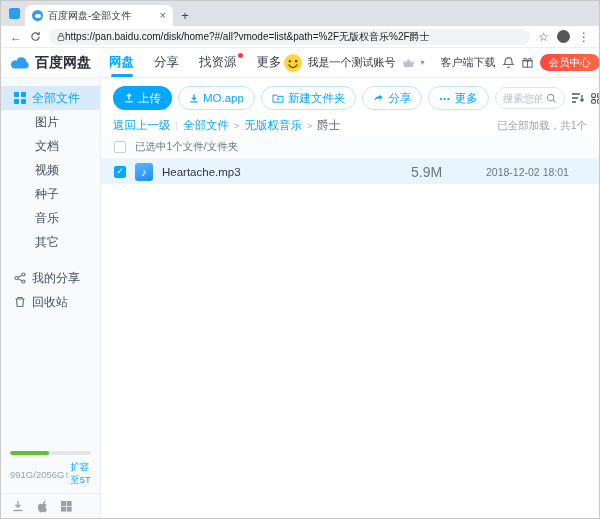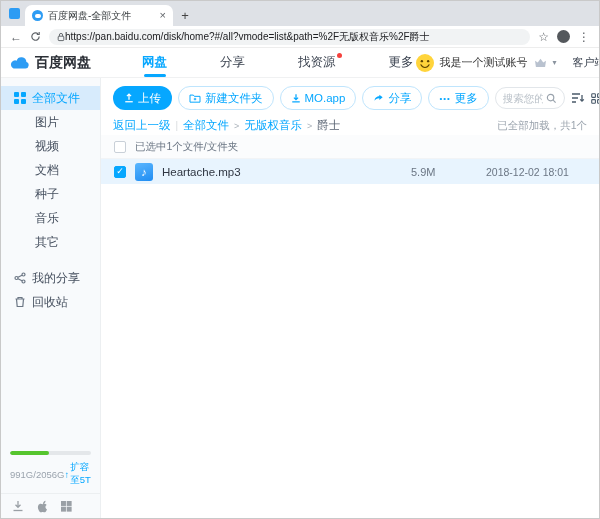--- a/index.html
+++ b/index.html
@@ -21,21 +21,21 @@
   .icon-svg { display:flex; align-items:center; justify-content:center; flex-shrink:0; }
   .urlbox { flex:1; height:16px; background:#f1f3f4; border-radius:8px; display:flex; align-items:center; padding:0 8px; overflow:hidden; cursor:text; }
   .url-text { font-size:10px; color:#202124; white-space:nowrap; overflow:hidden; }
   .browser-avatar { width:13px; height:13px; border-radius:50%; background:#54585c; flex-shrink:0; cursor:pointer; }
 
   
   .appheader { height:30px; display:flex; align-items:center; padding:0 8px; border-bottom:1px solid #f0f1f2; flex-shrink:0; background:#fff; }
   .logo { display:flex; align-items:center; gap:4px; cursor:pointer; flex-shrink:0; }
   .logo-text { font-size:14px; font-weight:bold; color:#2b2f36; }
   .mainnav { display:flex; align-items:center; gap:16px; margin-left:16px; height:100%; }
-  .nav-item { position:relative; height:100%; display:flex; align-items:center; font-size:12.5px; color:#3b4350; cursor:pointer; padding:0 2px; white-space:nowrap;margin-left:33px; }
+  .nav-item { position:relative; height:100%; display:flex; align-items:center; font-size:12.5px; color:#3b4350; cursor:pointer; padding:0 2px; white-space:nowrap; }
   .nav-item.active { color:#06a7ff; font-weight:bold; }
   .nav-item.active::after { content:''; position:absolute; left:50%; transform:translateX(-50%); bottom:0; width:22px; height:3px; border-radius:1.5px; background:#06a7ff; }
   .reddot { position:absolute; top:5px; right:-4px; width:5px; height:5px; border-radius:50%; background:#f5413d; }
   .hright { margin-left:auto; display:flex; align-items:center; gap:6px; min-width:0; }
   .emoji-avatar { width:18px; height:18px; flex-shrink:0; cursor:pointer; }
   .uname { font-size:11px; color:#333; white-space:nowrap; cursor:pointer;text-align:right; }
   .chev { font-size:8px; color:#8a939e; cursor:pointer; }
   .hdivider { width:1px; height:12px; background:#e3e5e8; margin:0 2px; }
   .clientdl { font-size:11px; color:#3b4350; white-space:nowrap; cursor:pointer; }
   .member-btn { height:17px; padding:0 9px; border-radius:9px; background:linear-gradient(90deg,#fa4a3e,#fb6a47); color:#fff; font-size:10.5px; display:flex; align-items:center; white-space:nowrap; cursor:pointer; flex-shrink:0; }
@@ -71,21 +71,21 @@
   .bc-div { color:#d8dbde; font-size:10px; }
   .bc-sep { color:#aab2ba; font-size:9px; }
   .bc-current { color:#5a6473; }
   .load-status { margin-left:auto; color:#9aa3ad; font-size:10.5px; white-space:nowrap; }
   .selectbar { height:24px; display:flex; align-items:center; gap:9px; padding:0 13px; font-size:10.5px; color:#6b7684; background:#fbfcfd; border-bottom:1px solid #f2f4f6; flex-shrink:0; }
   .checkbox { width:12px; height:12px; border:1px solid #c9d0d8; border-radius:2px; background:#fff; display:flex; align-items:center; justify-content:center; flex-shrink:0; cursor:pointer; }
   .checkbox.checked { background:#06a7ff; border-color:#06a7ff; color:#fff; font-size:9px; line-height:1; }
   .filerow { height:25px; display:flex; align-items:center; gap:9px; padding:0 13px; background:#e8f4fe; flex-shrink:0; cursor:pointer; }
   .fileicon { width:18px; height:18px; border-radius:3px; background:linear-gradient(160deg,#59b6ff,#1f8cf2); color:#fff; display:flex; align-items:center; justify-content:center; font-size:11px; flex-shrink:0; }
   .fname { flex:1; font-size:11.5px; color:#2f3642; white-space:nowrap; overflow:hidden; }
-  .fsize { width:66px; font-size:11px; color:#6b7684; flex-shrink:0; }
+  .fsize { width:66px; font-size:14px; color:#6b7684; flex-shrink:0; }
   .fdate { width:100px; font-size:10.5px; color:#6b7684; flex-shrink:0; }
   .empty { flex:1; background:#fff; }
 </style>
 </head>
 <body>
 
 <div class="screen">
 
   <div class="tabbar">
     <div class="pinned-fav"></div>
@@ -189,24 +189,24 @@
               <rect x="0" y="7" width="5" height="5" rx="1"></rect>
               <rect x="7" y="7" width="5" height="5" rx="1"></rect>
             </svg>
         </span>
         <span>全部文件</span>
       </div>
       <div class="side-item sub">
           <span>图片</span>
         </div>
       <div class="side-item sub">
+          <span>文档</span>
+        </div>
+      <div class="side-item sub">
           <span>视频</span>
-        </div>
-      <div class="side-item sub">
-          <span>文档</span>
         </div>
       <div class="side-item sub">
           <span>种子</span>
         </div>
       <div class="side-item sub">
           <span>音乐</span>
         </div>
       <div class="side-item sub">
           <span>其它</span>
         </div>
@@ -274,34 +274,34 @@
           <span class="icon-svg">
             <svg width="10" height="10" viewBox="0 0 12 12" fill="none" stroke="#fff" stroke-width="1.5">
                 <path d="M6 8V1.8M3.5 3.8L6 1.3l2.5 2.5"></path>
                 <path d="M1.5 10.5h9"></path>
               </svg>
           </span>
           <span>上传</span>
         </button>
         <button class="btn btn-outline">
           <span class="icon-svg">
+            <svg width="10" height="10" viewBox="0 0 12 12" fill="none" stroke="#06a7ff" stroke-width="1.5">
+                <path d="M6 1.5V8M3.5 5.5L6 8l2.5-2.5M1.5 10.5h9"></path>
+              </svg>
+          </span>
+          <span>MO.app</span>
+        </button>
+        <button class="btn btn-outline">
+          <span class="icon-svg">
             <svg width="12" height="10" viewBox="0 0 14 12" fill="none" stroke="#06a7ff" stroke-width="1.2">
                 <path d="M1 2.5h4l1.2 1.5H13v7H1z"></path>
                 <path d="M7 5.8v3M5.5 7.3h3"></path>
               </svg>
           </span>
           <span>新建文件夹</span>
-        </button>
-        <button class="btn btn-outline">
-          <span class="icon-svg">
-            <svg width="10" height="10" viewBox="0 0 12 12" fill="none" stroke="#06a7ff" stroke-width="1.5">
-                <path d="M6 1.5V8M3.5 5.5L6 8l2.5-2.5M1.5 10.5h9"></path>
-              </svg>
-          </span>
-          <span>MO.app</span>
         </button>
         <button class="btn btn-outline">
           <span class="icon-svg">
             <svg width="11" height="10" viewBox="0 0 12 12" fill="#06a7ff">
                 <path d="M7 2l4 3.2L7 8.4V6.3C4 6.3 2.4 7.4 1.3 9.4 1.3 5.6 4 3.8 7 3.8z"></path>
               </svg>
           </span>
           <span>分享</span>
         </button>
         <button class="btn btn-outline">

